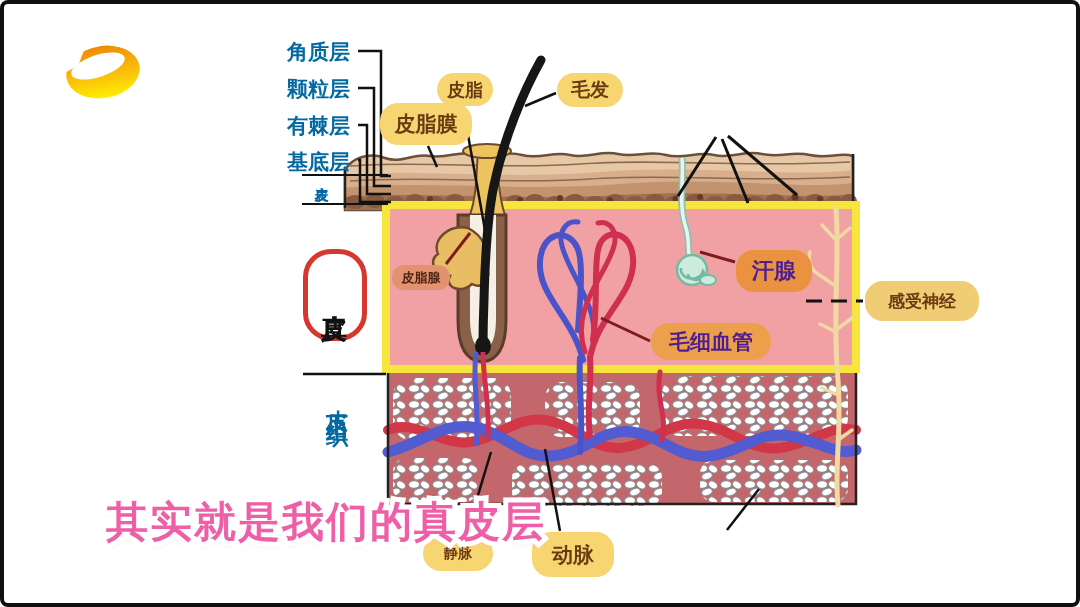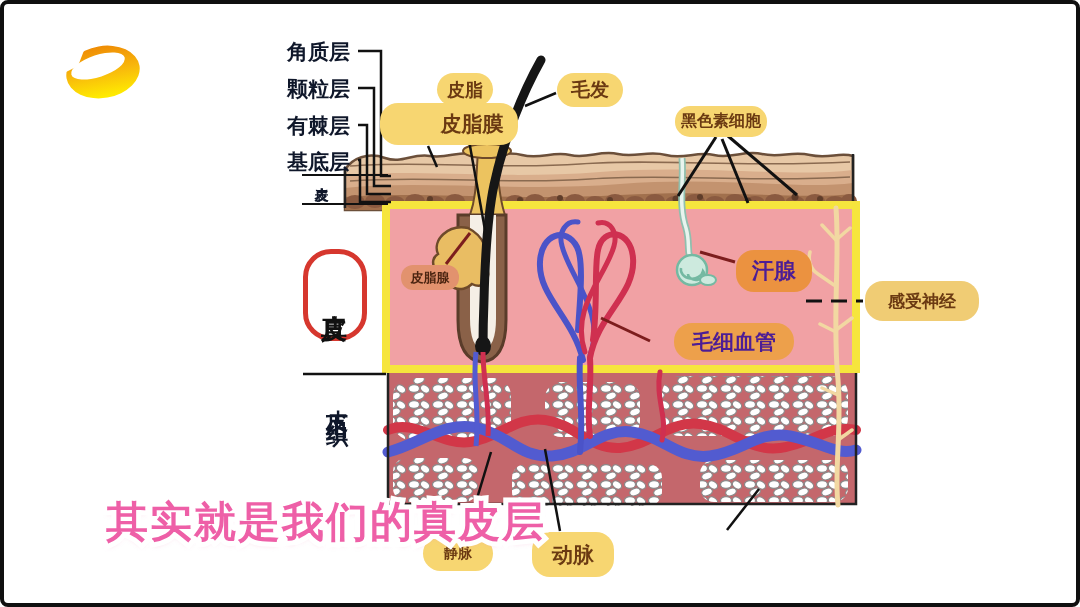--- a/index.html
+++ b/index.html
@@ -1,20 +1,20 @@
 <!DOCTYPE html>
 <html><head>
 <meta charset="utf-8">
 <style>
   html,body{margin:0;padding:0;background:#fff;}
   #stage{position:relative;width:1080px;height:607px;background:#fff;overflow:hidden;
          font-family:"DejaVu Sans","Liberation Sans",sans-serif;}
   #frame{position:absolute;inset:0;border:4px solid #101010;border-radius:8px;z-index:6;pointer-events:none;}
   #art{position:absolute;left:0;top:0;z-index:1;}
-  .lbl{position:absolute;z-index:2;font-weight:bold;color:#0f172a;white-space:nowrap;}
+  .lbl{position:absolute;z-index:2;font-weight:bold;color:#0369a1;white-space:nowrap;}
   .v-text{writing-mode:vertical-rl;text-orientation:upright;}
   .bub{position:absolute;z-index:3;display:flex;align-items:center;justify-content:center;
        background:#f7d671;color:#6b3a12;font-weight:bold;border-radius:18px;white-space:nowrap;}
   .bub.orange{background:#eb9240;color:#4c1d95;}
   .bub.salmon{background:#e2926e;color:#4a2410;border-radius:12px;}
   #dermis-badge{position:absolute;left:303px;top:249px;width:54px;height:82px;z-index:3;
        background:#fff;border:5px solid #d6372e;border-radius:28px;display:flex;
        align-items:center;justify-content:center;}
   #dermis-badge span{writing-mode:vertical-rl;text-orientation:upright;font-size:26px;font-weight:bold;color:#111;}
   #subtitle{position:absolute;left:106px;top:494px;z-index:5;font-size:42px;font-weight:bold;letter-spacing:2px;}
@@ -187,27 +187,26 @@
   <div class="lbl" style="left:287px;top:75px;font-size:21px;">颗粒层</div>
   <div class="lbl" style="left:287px;top:112px;font-size:21px;">有棘层</div>
   <div class="lbl" style="left:287px;top:148px;font-size:21px;">基底层</div>
   <div class="lbl v-text" style="left:313px;top:177px;font-size:14px;height:28px;">表皮</div>
   <div class="lbl v-text" style="left:322px;top:392px;font-size:22px;height:118px;letter-spacing:5px;">皮下组织</div>
 
   <div id="dermis-badge">
     <span>真皮</span>
   </div>
 
-  <div class="bub" style="left:380px;top:103px;width:92px;height:42px;font-size:21px;padding-left:46px;">皮脂膜</div>
+  <div class="bub" style="left:380px;top:103px;width:92px;height:42px;font-size:21px;">皮脂膜</div>
   <div class="bub" style="left:437px;top:73px;width:56px;height:33px;font-size:18px;">皮脂</div>
   <div class="bub" style="left:557px;top:73px;width:66px;height:34px;font-size:19px;">毛发</div>
-  <div class="bub" style="left:675px;top:106px;width:92px;height:31px;font-size:16px;border-radius:15px;">黑色素细胞</div>
-  <div class="bub salmon" style="left:401px;top:265px;width:58px;height:25px;font-size:13px;">皮脂腺</div>
+  <div class="bub salmon" style="left:392px;top:265px;width:58px;height:25px;font-size:13px;">皮脂腺</div>
   <div class="bub orange" style="left:736px;top:250px;width:76px;height:42px;font-size:22px;">汗腺</div>
-  <div class="bub orange" style="left:674px;top:323px;width:120px;height:37px;font-size:21px;background:#eda04b;">毛细血管</div>
+  <div class="bub orange" style="left:651px;top:323px;width:120px;height:37px;font-size:21px;background:#eda04b;">毛细血管</div>
   <div class="bub" style="left:865px;top:281px;width:114px;height:40px;font-size:17px;background:#f0cc74;">感受神经</div>
   <div class="bub" style="left:423px;top:536px;width:70px;height:35px;font-size:14px;">静脉</div>
   <div class="bub" style="left:532px;top:532px;width:82px;height:45px;font-size:21px;">动脉</div>
 
   <div id="subtitle">
     <span class="stroke">其实就是我们的真皮层</span>
     <span class="fill">其实就是我们的真皮层</span>
   </div>
 
 

